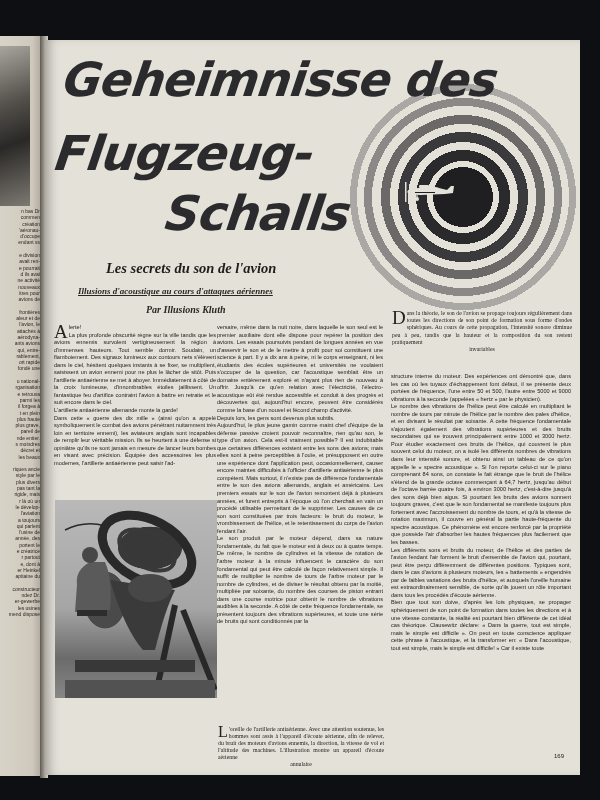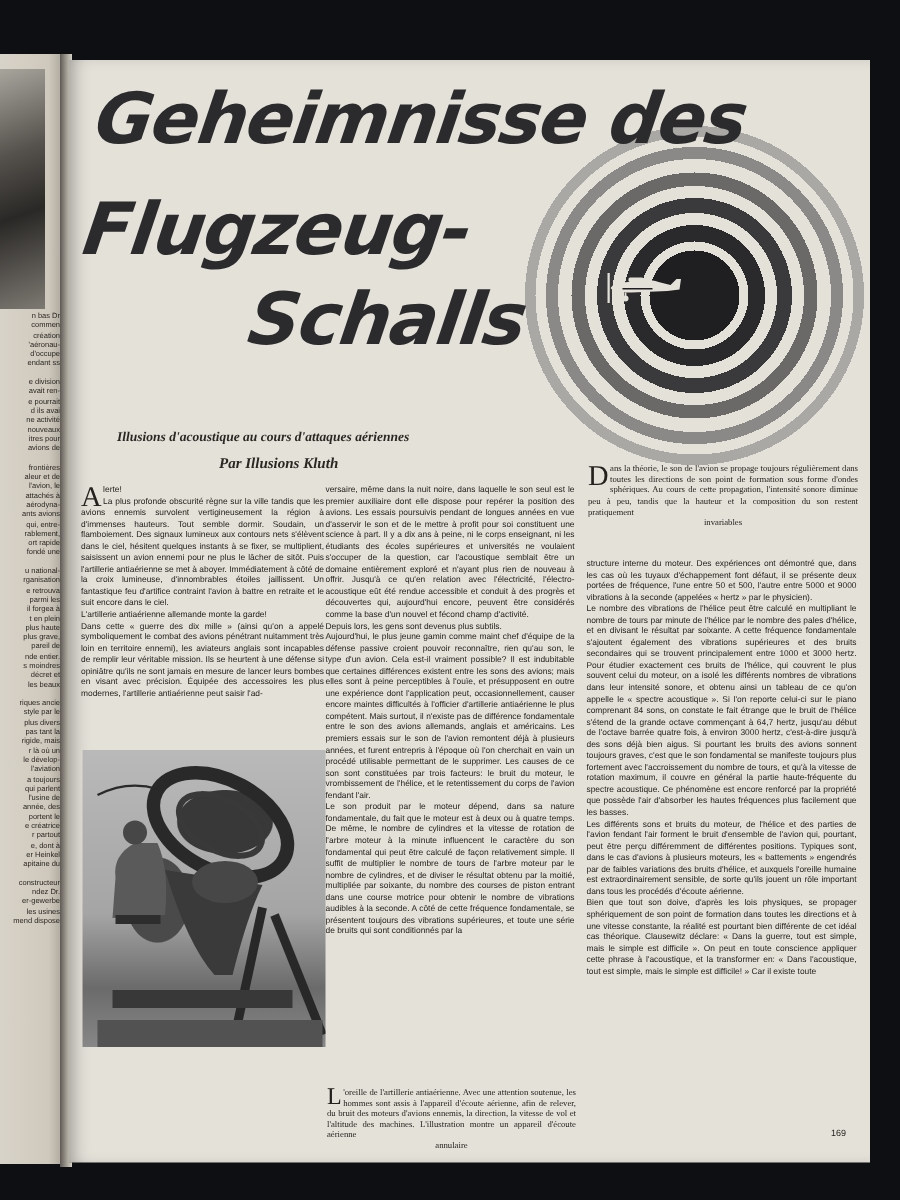--- a/index.html
+++ b/index.html
@@ -54,21 +54,21 @@
   .plane {
     position: absolute; left: 355px; top: 140px; width: 56px; height: 24px;
   }
 
   .subtitle {
     position: absolute; left: 60px; top: 220px; font-size: 14.5px;
     font-weight: bold; font-style: italic; color: #1f1d1a;
   }
   .deck {
     position: absolute; left: 32px; top: 246px; font-size: 9px;
-    font-weight: bold; font-style: italic; color: #2a2723;
+    font-weight: bold; font-style: italic; color: #2a2723; text-decoration: underline;
   }
   .byline {
     position: absolute; left: 100px; top: 264px; font-size: 10px;
     font-weight: bold; font-style: italic; color: #2a2723;
   }
 
   .col {
     position: absolute; font-family: "Liberation Sans", sans-serif;
     font-size: 5.6px; line-height: 7.55px; color: #25221e; text-align: justify;
   }
@@ -192,20 +192,21 @@
     <rect x="18" y="5" width="10" height="3" rx="1" fill="#e4e1d9"></rect>
     <path d="M14 12 L34 12 L34 13 L14 13 Z" fill="#1f1f22"></path>
     <circle cx="16" cy="19" r="2" fill="#e4e1d9"></circle>
     <line x1="16" y1="15" x2="16" y2="18" stroke="#e4e1d9" stroke-width="1.2"></line>
   </svg>
 
   <div class="title-line t1">Geheimnisse des</div>
   <div class="title-line t2">Flugzeug-</div>
   <div class="title-line t3">Schalls</div>
 
+  <div class="subtitle">Les secrets du son de l'avion</div>
   <div class="deck">Illusions d'acoustique au cours d'attaques aériennes</div>
   <div class="byline">Par Illusions Kluth</div>
 
   <div class="sidebar-box">
     <span class="dropcap">D</span>
     <span>ans la théorie, le son de l'avion se propage toujours régulièrement dans toutes les directions de son point de formation sous forme d'ondes sphériques. Au cours de cette propagation, l'intensité sonore diminue peu à peu, tandis que la hauteur et la composition du son restent pratiquement</span>
     <div class="last">invariables</div>
   </div>
 
   <div class="col col1">

